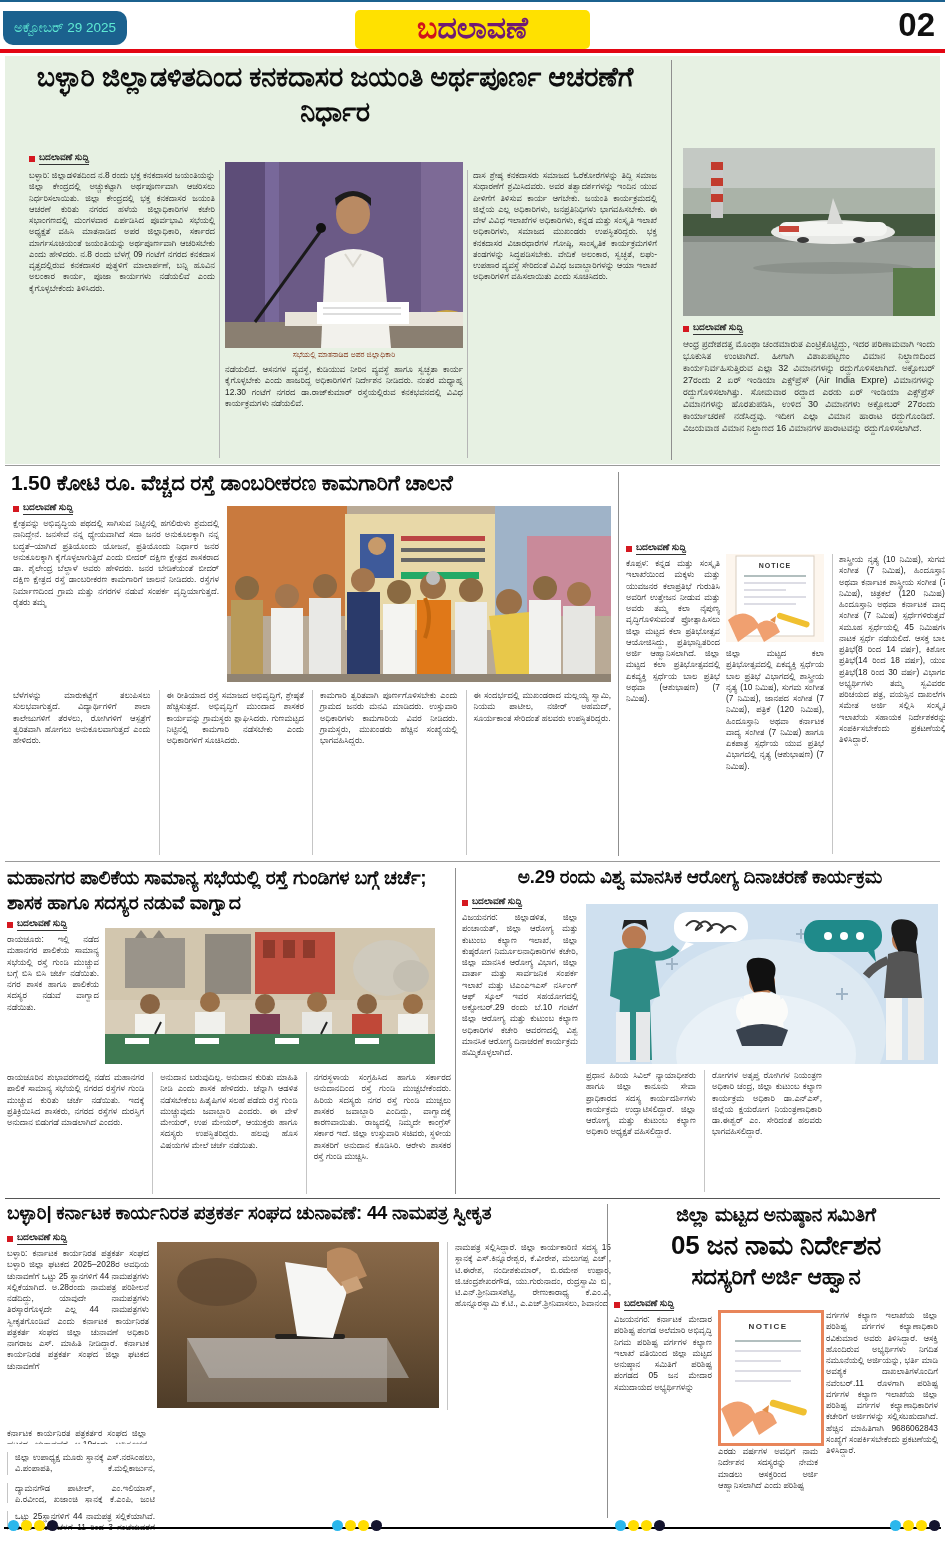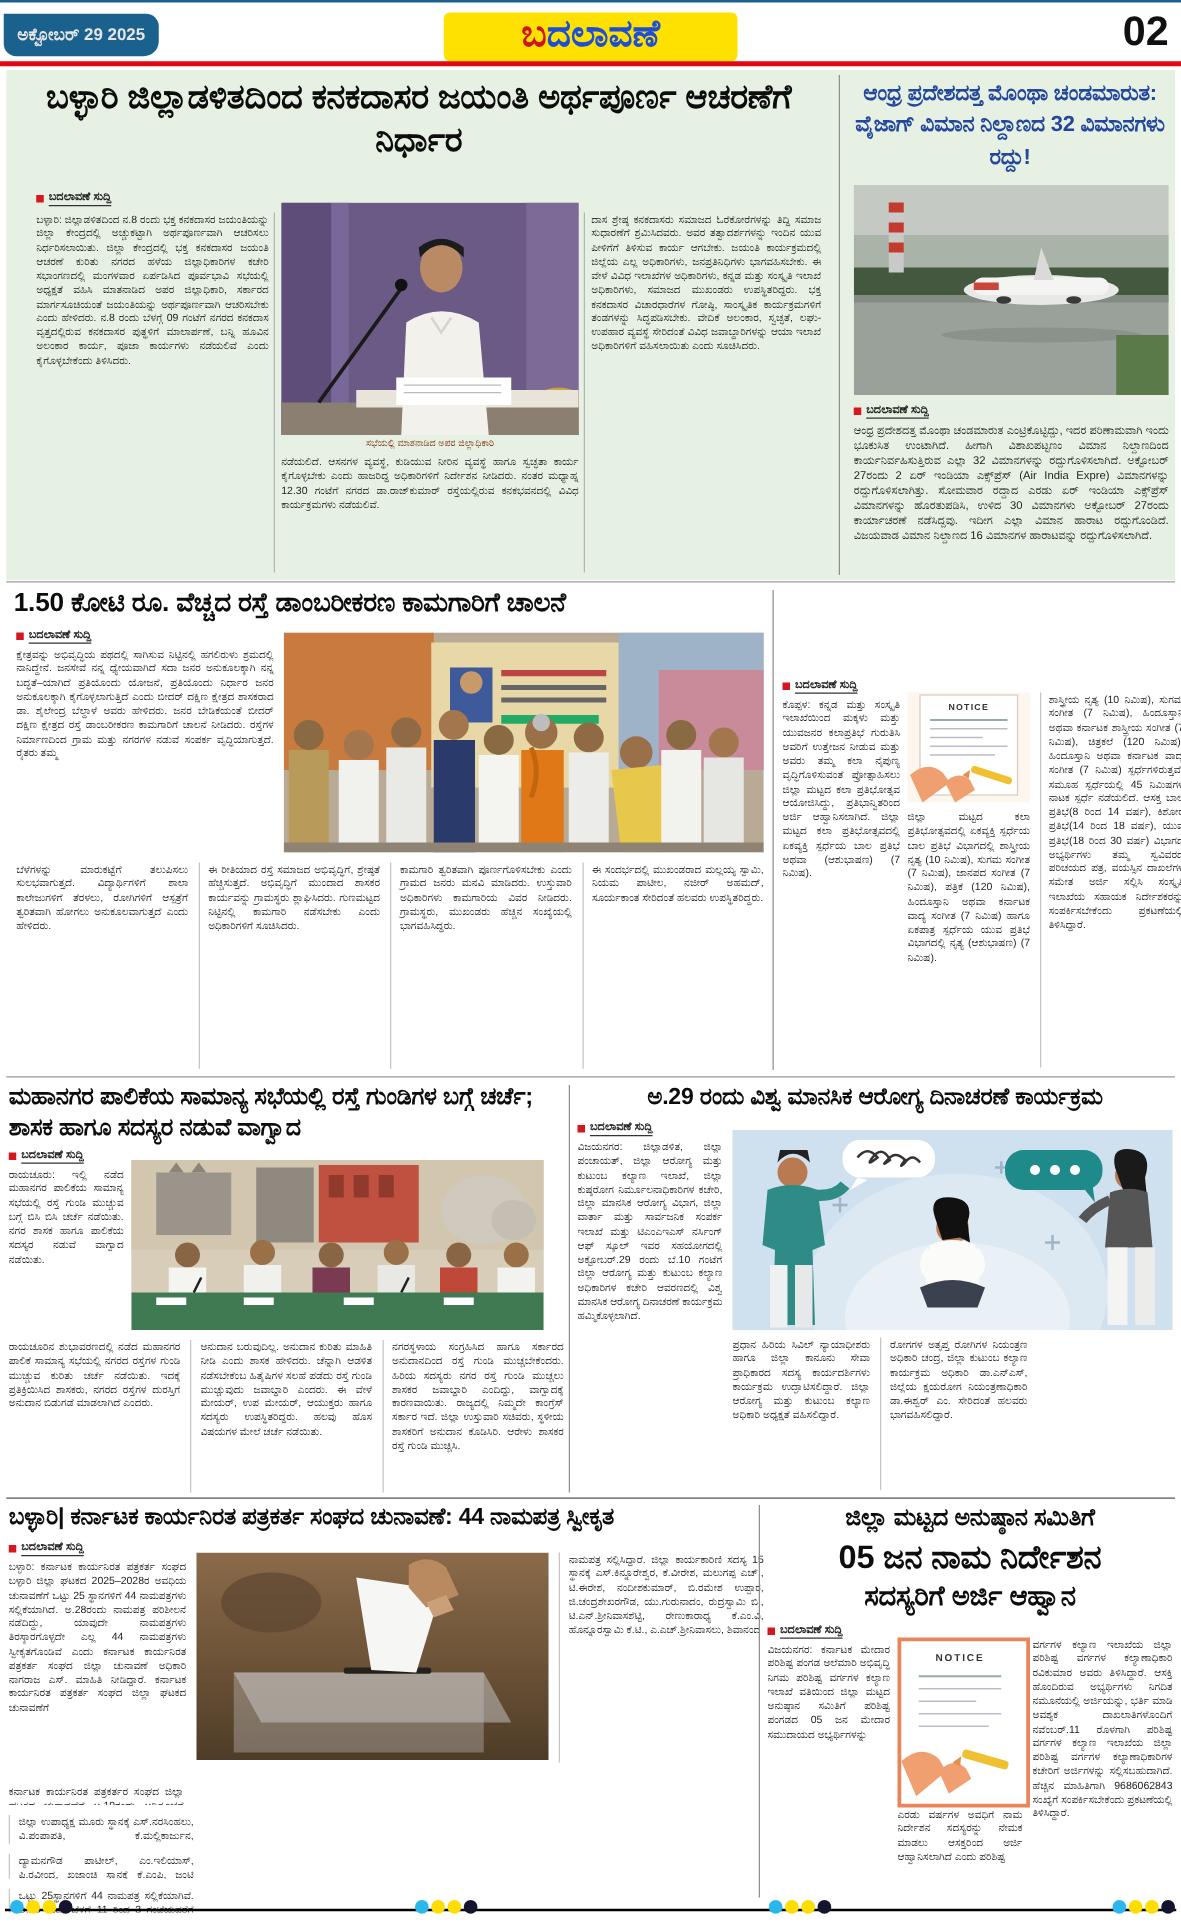--- a/index.html
+++ b/index.html
@@ -19,25 +19,25 @@
   .dotrow{display:flex;gap:2px;}
   .dot{width:11px;height:11px;border-radius:50%;}
 </style>
 </head>
 <body>
 
 <div id="page">
 
   <div class="abs" style="left:0;top:9;width:945px;height:2px;background:#1b618e;"></div>
   <div class="abs" style="left:3px;top:11px;width:124px;height:34px;background:#1b618e;border-radius:0 10px 12px 10px;display:flex;align-items:center;justify-content:center;">
-    <span style="color:#e5e5e5;font-weight:700;font-size:13.5px;">ಅಕ್ಟೋಬರ್ 29 2025</span>
+    <span style="color:#5eead4;font-weight:400;font-size:13.5px;">ಅಕ್ಟೋಬರ್ 29 2025</span>
   </div>
   <div class="abs" style="left:0;top:10px;width:945px;text-align:center;">
     <span style="display:inline-block;background:#ffe100;border-radius:5px;padding:1px 62px 3px;font-size:30px;font-weight:800;line-height:1.15;">
-      <span style="color:#d0131c;">ಬ</span><span style="color:#1d4ed8;">ದಲಾವಣೆ</span>
+      <span style="color:#d0131c;">ಬ</span><span style="color:#701a75;">ದಲಾವಣೆ</span>
     </span>
   </div>
   <div class="abs" style="right:10px;top:6px;font-size:33px;font-weight:800;color:#111;">02</div>
   <div class="abs" style="left:0;top:49px;width:945px;height:4px;background:#e30613;"></div>
 
   <div class="abs" style="left:5px;top:56px;width:935px;height:408px;background:#e7f1e3;">
 
     <div class="abs" style="left:0;top:0;width:662px;height:408px;">
       <div class="hl" style="position:absolute;left:10px;top:4px;width:640px;font-size:27px;line-height:1.3;text-align:center;">ಬಳ್ಳಾರಿ ಜಿಲ್ಲಾಡಳಿತದಿಂದ ಕನಕದಾಸರ ಜಯಂತಿ ಅರ್ಥಪೂರ್ಣ ಆಚರಣೆಗೆ ನಿರ್ಧಾರ</div>
       <div class="byline abs" style="left:24px;top:96px;">
@@ -69,21 +69,20 @@
       </div>
       <div class="caption abs" style="left:220px;top:294px;width:238px;">ಸಭೆಯಲ್ಲಿ ಮಾತನಾಡಿದ ಅಪರ ಜಿಲ್ಲಾಧಿಕಾರಿ</div>
       <div class="col abs" style="left:220px;top:308px;width:238px;height:94px;">ನಡೆಯಲಿದೆ. ಆಸನಗಳ ವ್ಯವಸ್ಥೆ, ಕುಡಿಯುವ ನೀರಿನ ವ್ಯವಸ್ಥೆ ಹಾಗೂ ಸ್ವಚ್ಛತಾ ಕಾರ್ಯ ಕೈಗೊಳ್ಳಬೇಕು ಎಂದು ಹಾಜರಿದ್ದ ಅಧಿಕಾರಿಗಳಿಗೆ ನಿರ್ದೇಶನ ನೀಡಿದರು. ನಂತರ ಮಧ್ಯಾಹ್ನ 12.30 ಗಂಟೆಗೆ ನಗರದ ಡಾ.ರಾಜ್‌ಕುಮಾರ್ ರಸ್ತೆಯಲ್ಲಿರುವ ಕನಕಭವನದಲ್ಲಿ ವಿವಿಧ ಕಾರ್ಯಕ್ರಮಗಳು ನಡೆಯಲಿವೆ.</div>
       <div class="vrule abs" style="left:462px;top:114px;height:288px;"></div>
       <div class="col abs" style="left:468px;top:114px;width:184px;height:288px;">ದಾಸ ಶ್ರೇಷ್ಠ ಕನಕದಾಸರು ಸಮಾಜದ ಓರೆಕೋರೆಗಳನ್ನು ತಿದ್ದಿ ಸಮಾಜ ಸುಧಾರಣೆಗೆ ಶ್ರಮಿಸಿದವರು. ಅವರ ತತ್ವಾದರ್ಶಗಳನ್ನು ಇಂದಿನ ಯುವ ಪೀಳಿಗೆಗೆ ತಿಳಿಸುವ ಕಾರ್ಯ ಆಗಬೇಕು. ಜಯಂತಿ ಕಾರ್ಯಕ್ರಮದಲ್ಲಿ ಜಿಲ್ಲೆಯ ಎಲ್ಲ ಅಧಿಕಾರಿಗಳು, ಜನಪ್ರತಿನಿಧಿಗಳು ಭಾಗವಹಿಸಬೇಕು. ಈ ವೇಳೆ ವಿವಿಧ ಇಲಾಖೆಗಳ ಅಧಿಕಾರಿಗಳು, ಕನ್ನಡ ಮತ್ತು ಸಂಸ್ಕೃತಿ ಇಲಾಖೆ ಅಧಿಕಾರಿಗಳು, ಸಮಾಜದ ಮುಖಂಡರು ಉಪಸ್ಥಿತರಿದ್ದರು. ಭಕ್ತ ಕನಕದಾಸರ ವಿಚಾರಧಾರೆಗಳ ಗೋಷ್ಠಿ, ಸಾಂಸ್ಕೃತಿಕ ಕಾರ್ಯಕ್ರಮಗಳಿಗೆ ತಂಡಗಳನ್ನು ಸಿದ್ಧಪಡಿಸಬೇಕು. ವೇದಿಕೆ ಅಲಂಕಾರ, ಸ್ವಚ್ಛತೆ, ಲಘು-ಉಪಹಾರ ವ್ಯವಸ್ಥೆ ಸೇರಿದಂತೆ ವಿವಿಧ ಜವಾಬ್ದಾರಿಗಳನ್ನು ಆಯಾ ಇಲಾಖೆ ಅಧಿಕಾರಿಗಳಿಗೆ ವಹಿಸಲಾಯಿತು ಎಂದು ಸೂಚಿಸಿದರು.</div>
     </div>
 
     <div class="vrule abs" style="left:666px;top:4px;height:400px;background:#8f8f8f;"></div>
 
     <div class="abs" style="left:672px;top:0;width:263px;height:408px;">
-      <div class="hl" style="position:absolute;left:2px;top:6px;width:258px;font-size:17.5px;line-height:1.45;text-align:center;color:#23479c;">ಆಂಧ್ರ ಪ್ರದೇಶದತ್ತ ಮೊಂಥಾ ಚಂಡಮಾರುತ: ವೈಜಾಗ್ ವಿಮಾನ ನಿಲ್ದಾಣದ 32 ವಿಮಾನಗಳು ರದ್ದು!</div>
       <div class="photo abs" style="left:6px;top:92px;width:252px;height:168px;">
         <svg width="252" height="168" viewBox="0 0 252 168">
           <rect width="252" height="70" fill="#c4c9c4"></rect>
           <rect y="40" width="252" height="30" fill="#aab3a8"></rect>
           <rect y="66" width="252" height="22" fill="#44583f"></rect>
           <rect x="28" y="14" width="12" height="56" fill="#c9c9c9"></rect>
           <rect x="28" y="14" width="12" height="8" fill="#c23b2e"></rect>
           <rect x="28" y="30" width="12" height="8" fill="#c23b2e"></rect>
           <rect x="28" y="46" width="12" height="8" fill="#c23b2e"></rect>
           <rect y="88" width="252" height="80" fill="#9aa09a"></rect>

